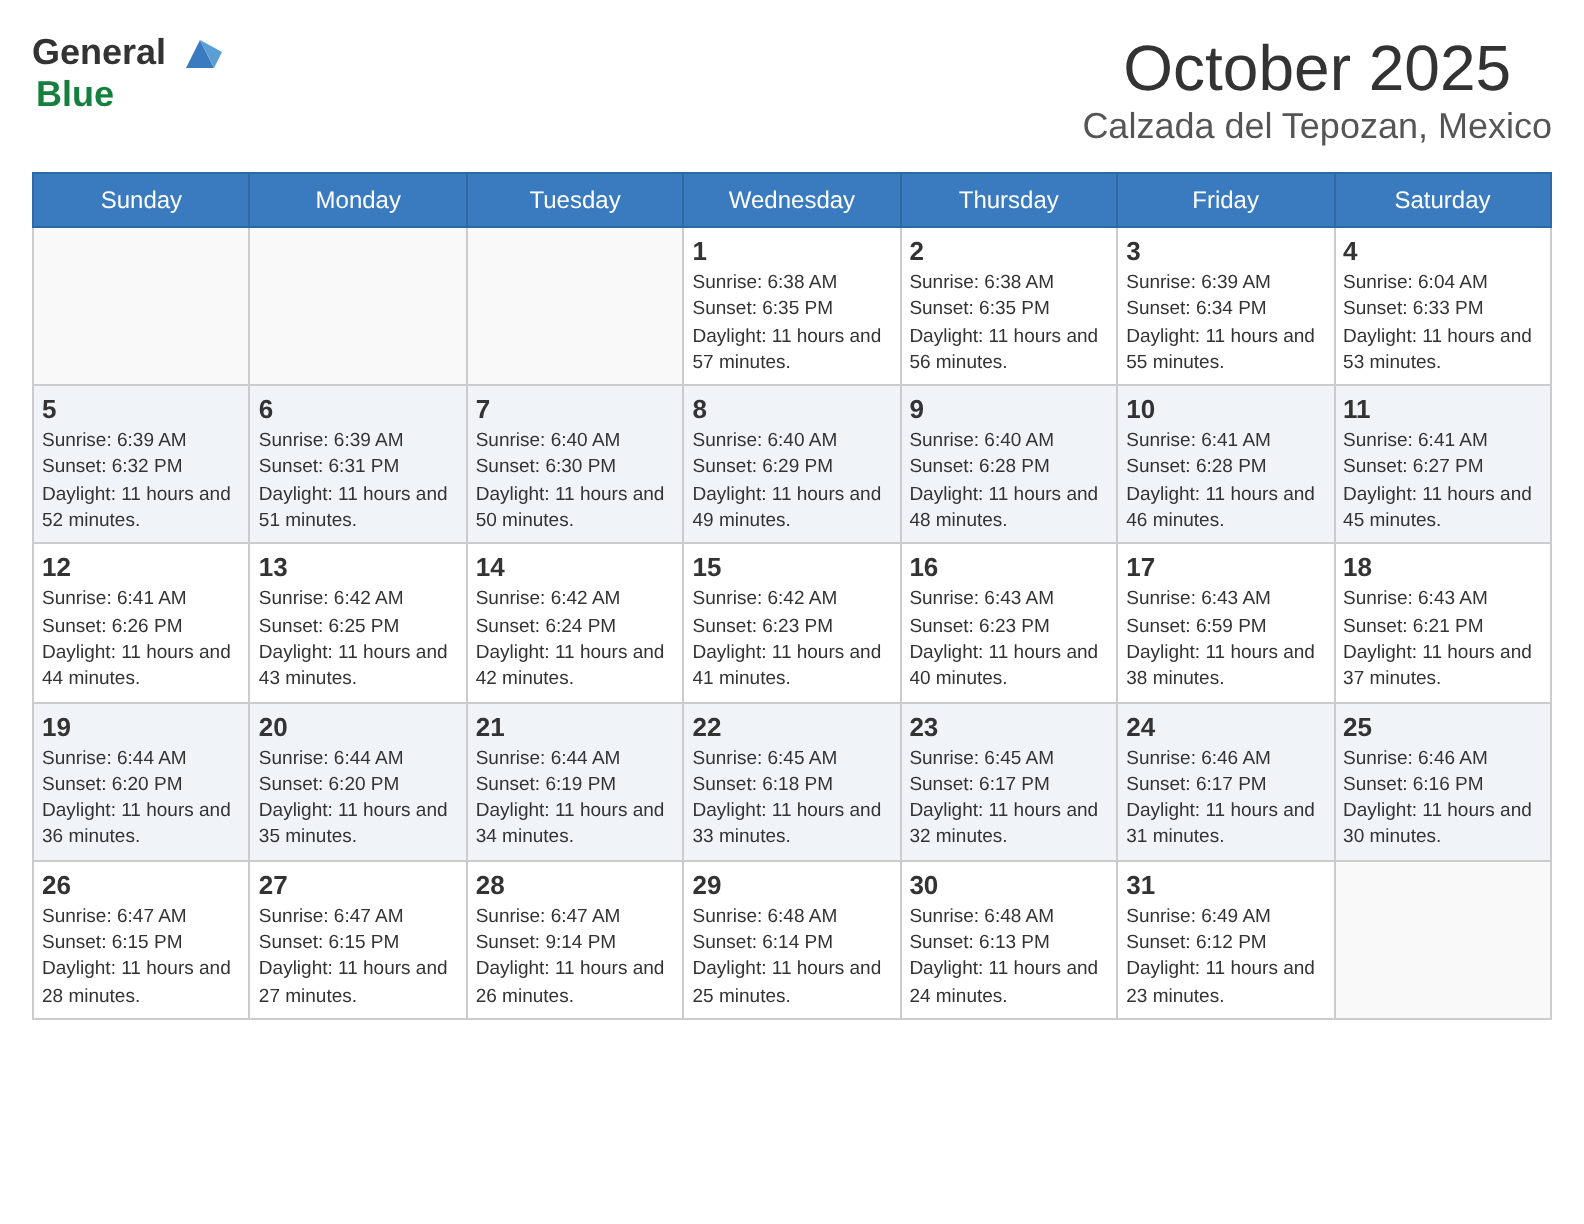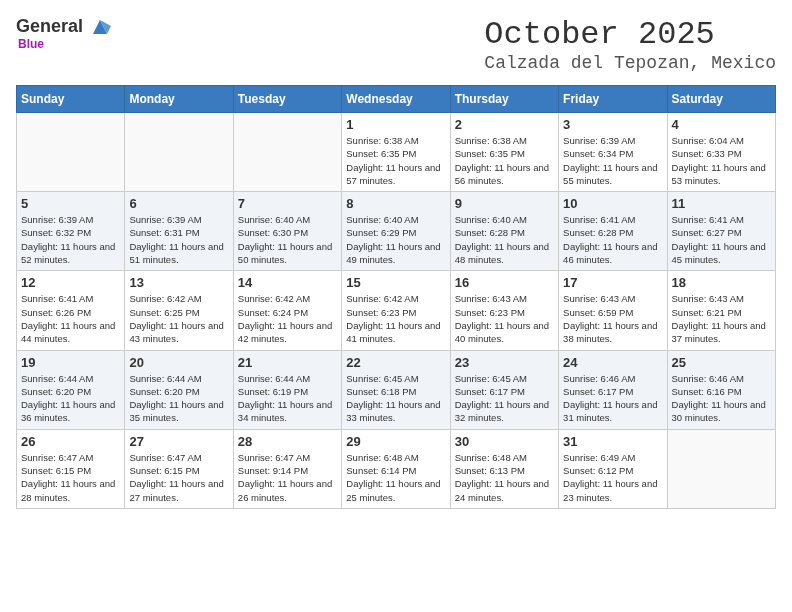--- a/index.html
+++ b/index.html
@@ -20,49 +20,48 @@
       display: flex;
       align-items: center;
       gap: 2px;
     }
     .logo-text-general {
       font-size: 18px;
       font-weight: bold;
       color: #333;
     }
     .logo-text-blue {
-      font-size: 12px;
+      font-size: 18px;
       font-weight: bold;
-      color: #a21caf;
+      color: #15803d;
     }
     .title-block {
-      text-align: left;
-      font-family: Liberation Mono, monospace;
+      text-align: center;
     }
     .month-title {
       font-size: 32px;
       font-weight: normal;
       color: #333;
     }
     .subtitle {
       font-size: 18px;
       color: #555;
     }
     table {
       width: 100%;
       border-collapse: collapse;
       font-size: 10px;
     }
     thead tr th {
       background-color: #3a7abf;
       color: #fff;
       padding: 6px 4px;
-      text-align: left;
+      text-align: center;
       font-size: 12px;
-      font-weight: bold;
+      font-weight: normal;
       border: 1px solid #2e6aa0;
     }
     tbody tr td {
       border: 1px solid #ccc;
       vertical-align: top;
       padding: 4px;
       width: 108px;
       min-height: 80px;
       background: #fff;
     }

